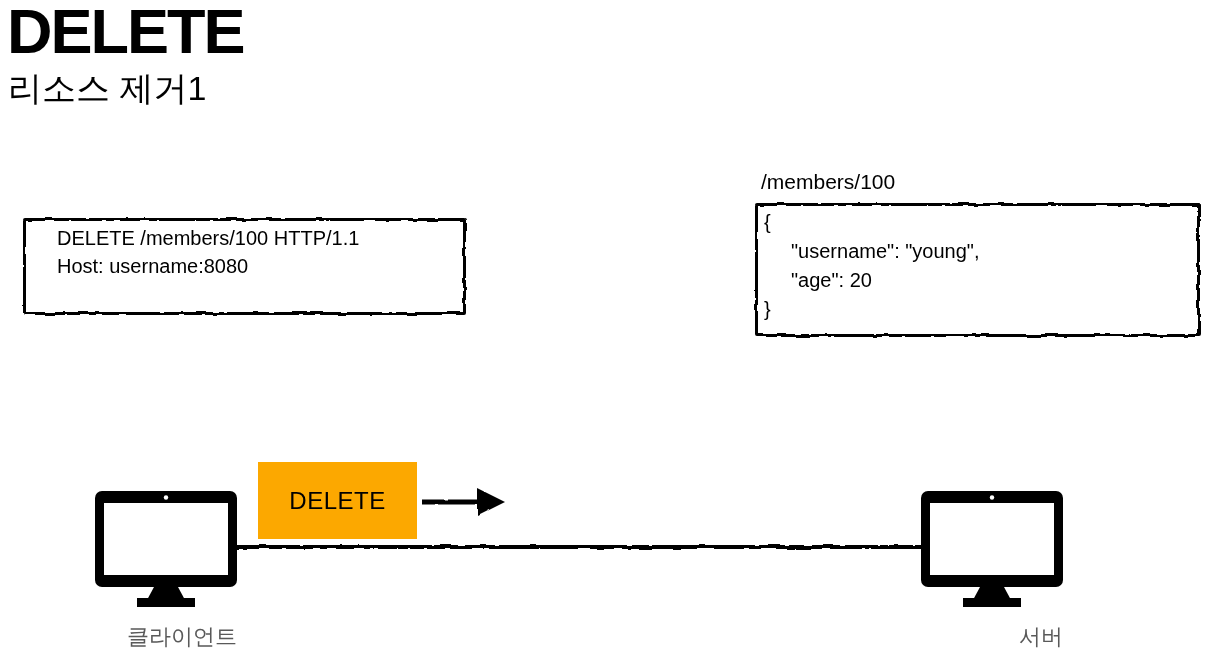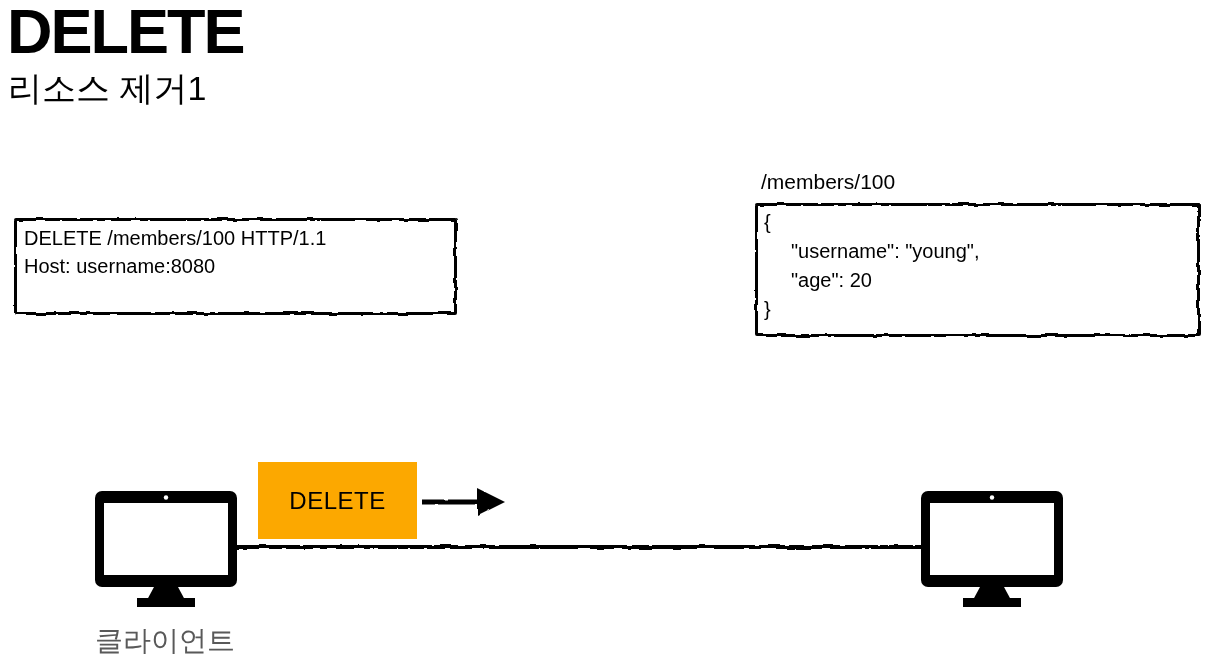--- a/index.html
+++ b/index.html
@@ -45,21 +45,21 @@
     filter: url(#rough);
     pointer-events: none;
   }
   .box-content {
     position: relative;
     font-size: 20px;
     line-height: 28px;
     color: var(--ink, #000);
   }
 
-  .request-box { left: 14px; top: 218px; width: 443px; height: 97px; }
+  .request-box { left: 23px; top: 218px; width: 443px; height: 97px; padding-left: 24px; }
   .request-box .box-content { padding: 6px 10px; }
 
   .resource-label {
     position: absolute;
     left: 761px; top: 162px;
     font-size: 21px;
     color: var(--ink, #000);
     margin-top: 8px;
   }
   .resource-box { left: 755px; top: 203px; width: 445px; height: 134px; }
@@ -97,22 +97,22 @@
     position: absolute;
     left: 419px; top: 483px;
     width: 88px; height: 38px;
     filter: url(#rough);
   }
 
   .node-label {
     position: absolute;
     top: 622px;
     width: 142px;
-    text-align: left;
-    font-size: 28px;
+    text-align: right;
+    font-size: 22px;
     color: var(--node-label, #595959);
   }
   .node-label.client { left: 95px; }
   .node-label.server { left: 921px; }
 
   .svg-defs { position: absolute; width: 0; height: 0; }
 </style>
 </head>
 <body>
 
@@ -170,14 +170,15 @@
   <div class="method-box">
     <span>DELETE</span>
   </div>
 
   <svg class="arrow-icon" viewBox="0 0 88 38" aria-hidden="true">
     <line x1="3" y1="19" x2="62" y2="19" stroke="#000" stroke-width="5"></line>
     <polygon points="58,5 86,19 58,33" fill="#000"></polygon>
   </svg>
 
   <div class="node-label client">클라이언트</div>
+  <div class="node-label server">서버</div>
 
 </div>
 
 </body></html>

